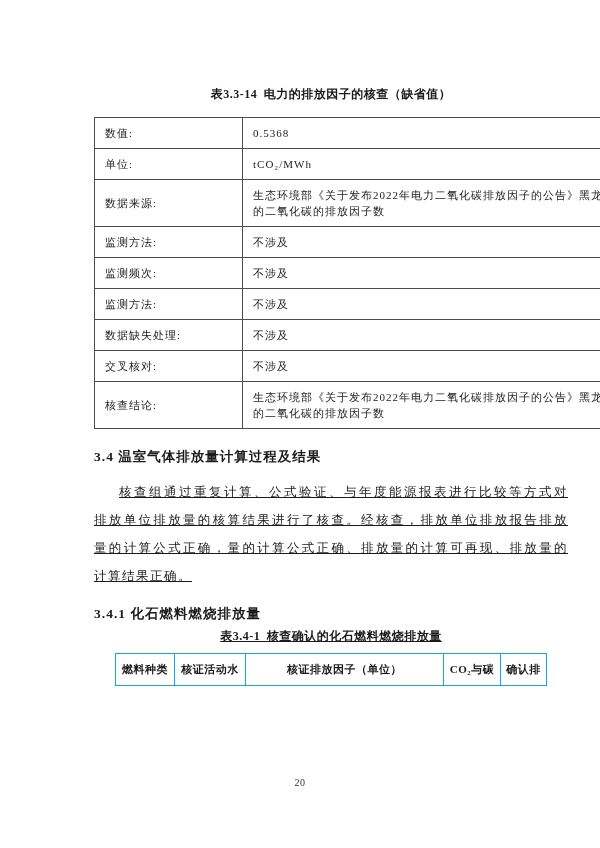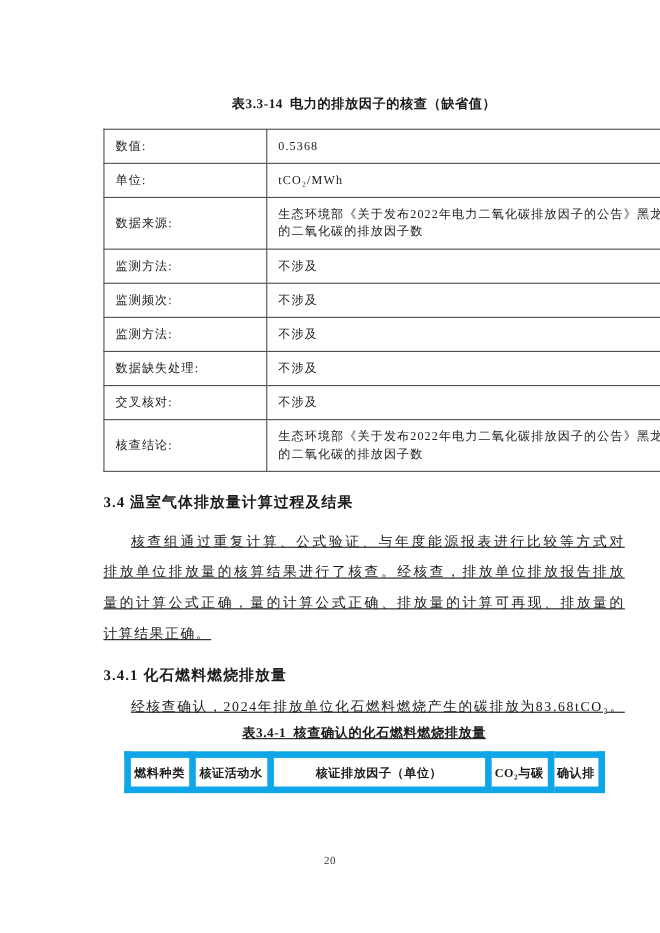--- a/index.html
+++ b/index.html
@@ -65,21 +65,21 @@
     text-decoration: underline;
   }
   .pline.just { text-align-last: justify; }
   .pline.indent { text-indent: 2em; }
   .cap2 { margin-top: 2px; text-decoration: underline; }
   .t2 {
     width: 431px;
     margin: 9px auto 0 auto;
   }
   .t2 th {
-    border: 6px solid #0ea5e9;
+    border: 1px solid #0ea5e9;
     font-size: 11px;
     font-weight: bold;
     letter-spacing: 0.5px;
     height: 32px;
     padding: 4px 2px;
     text-align: center;
     vertical-align: middle;
   }
   .t2 col.c1 { width: 59px; }
   .t2 col.c2 { width: 71px; }
@@ -155,21 +155,20 @@
     <div class="para">
       <div class="pline just indent">核查组通过重复计算、公式验证、与年度能源报表进行比较等方式对</div>
       <div class="pline just">排放单位排放量的核算结果进行了核查。经核查，排放单位排放报告排放</div>
       <div class="pline just">量的计算公式正确，量的计算公式正确、排放量的计算可再现、排放量的</div>
       <div class="pline">计算结果正确。</div>
     </div>
 
     <div class="h3">3.4.1 化石燃料燃烧排放量</div>
 
     <div class="para para2">
-      <div class="pline just indent">经核查确认，2024年排放单位化石燃料燃烧产生的碳排放为83.68tCO₂。</div>
     </div>
 
     <div class="caption cap2">表3.4-1 核查确认的化石燃料燃烧排放量</div>
 
     <table class="t2">
       <colgroup>
           <col class="c1">
           <col class="c2">
           <col class="c3">
           <col class="c4">

